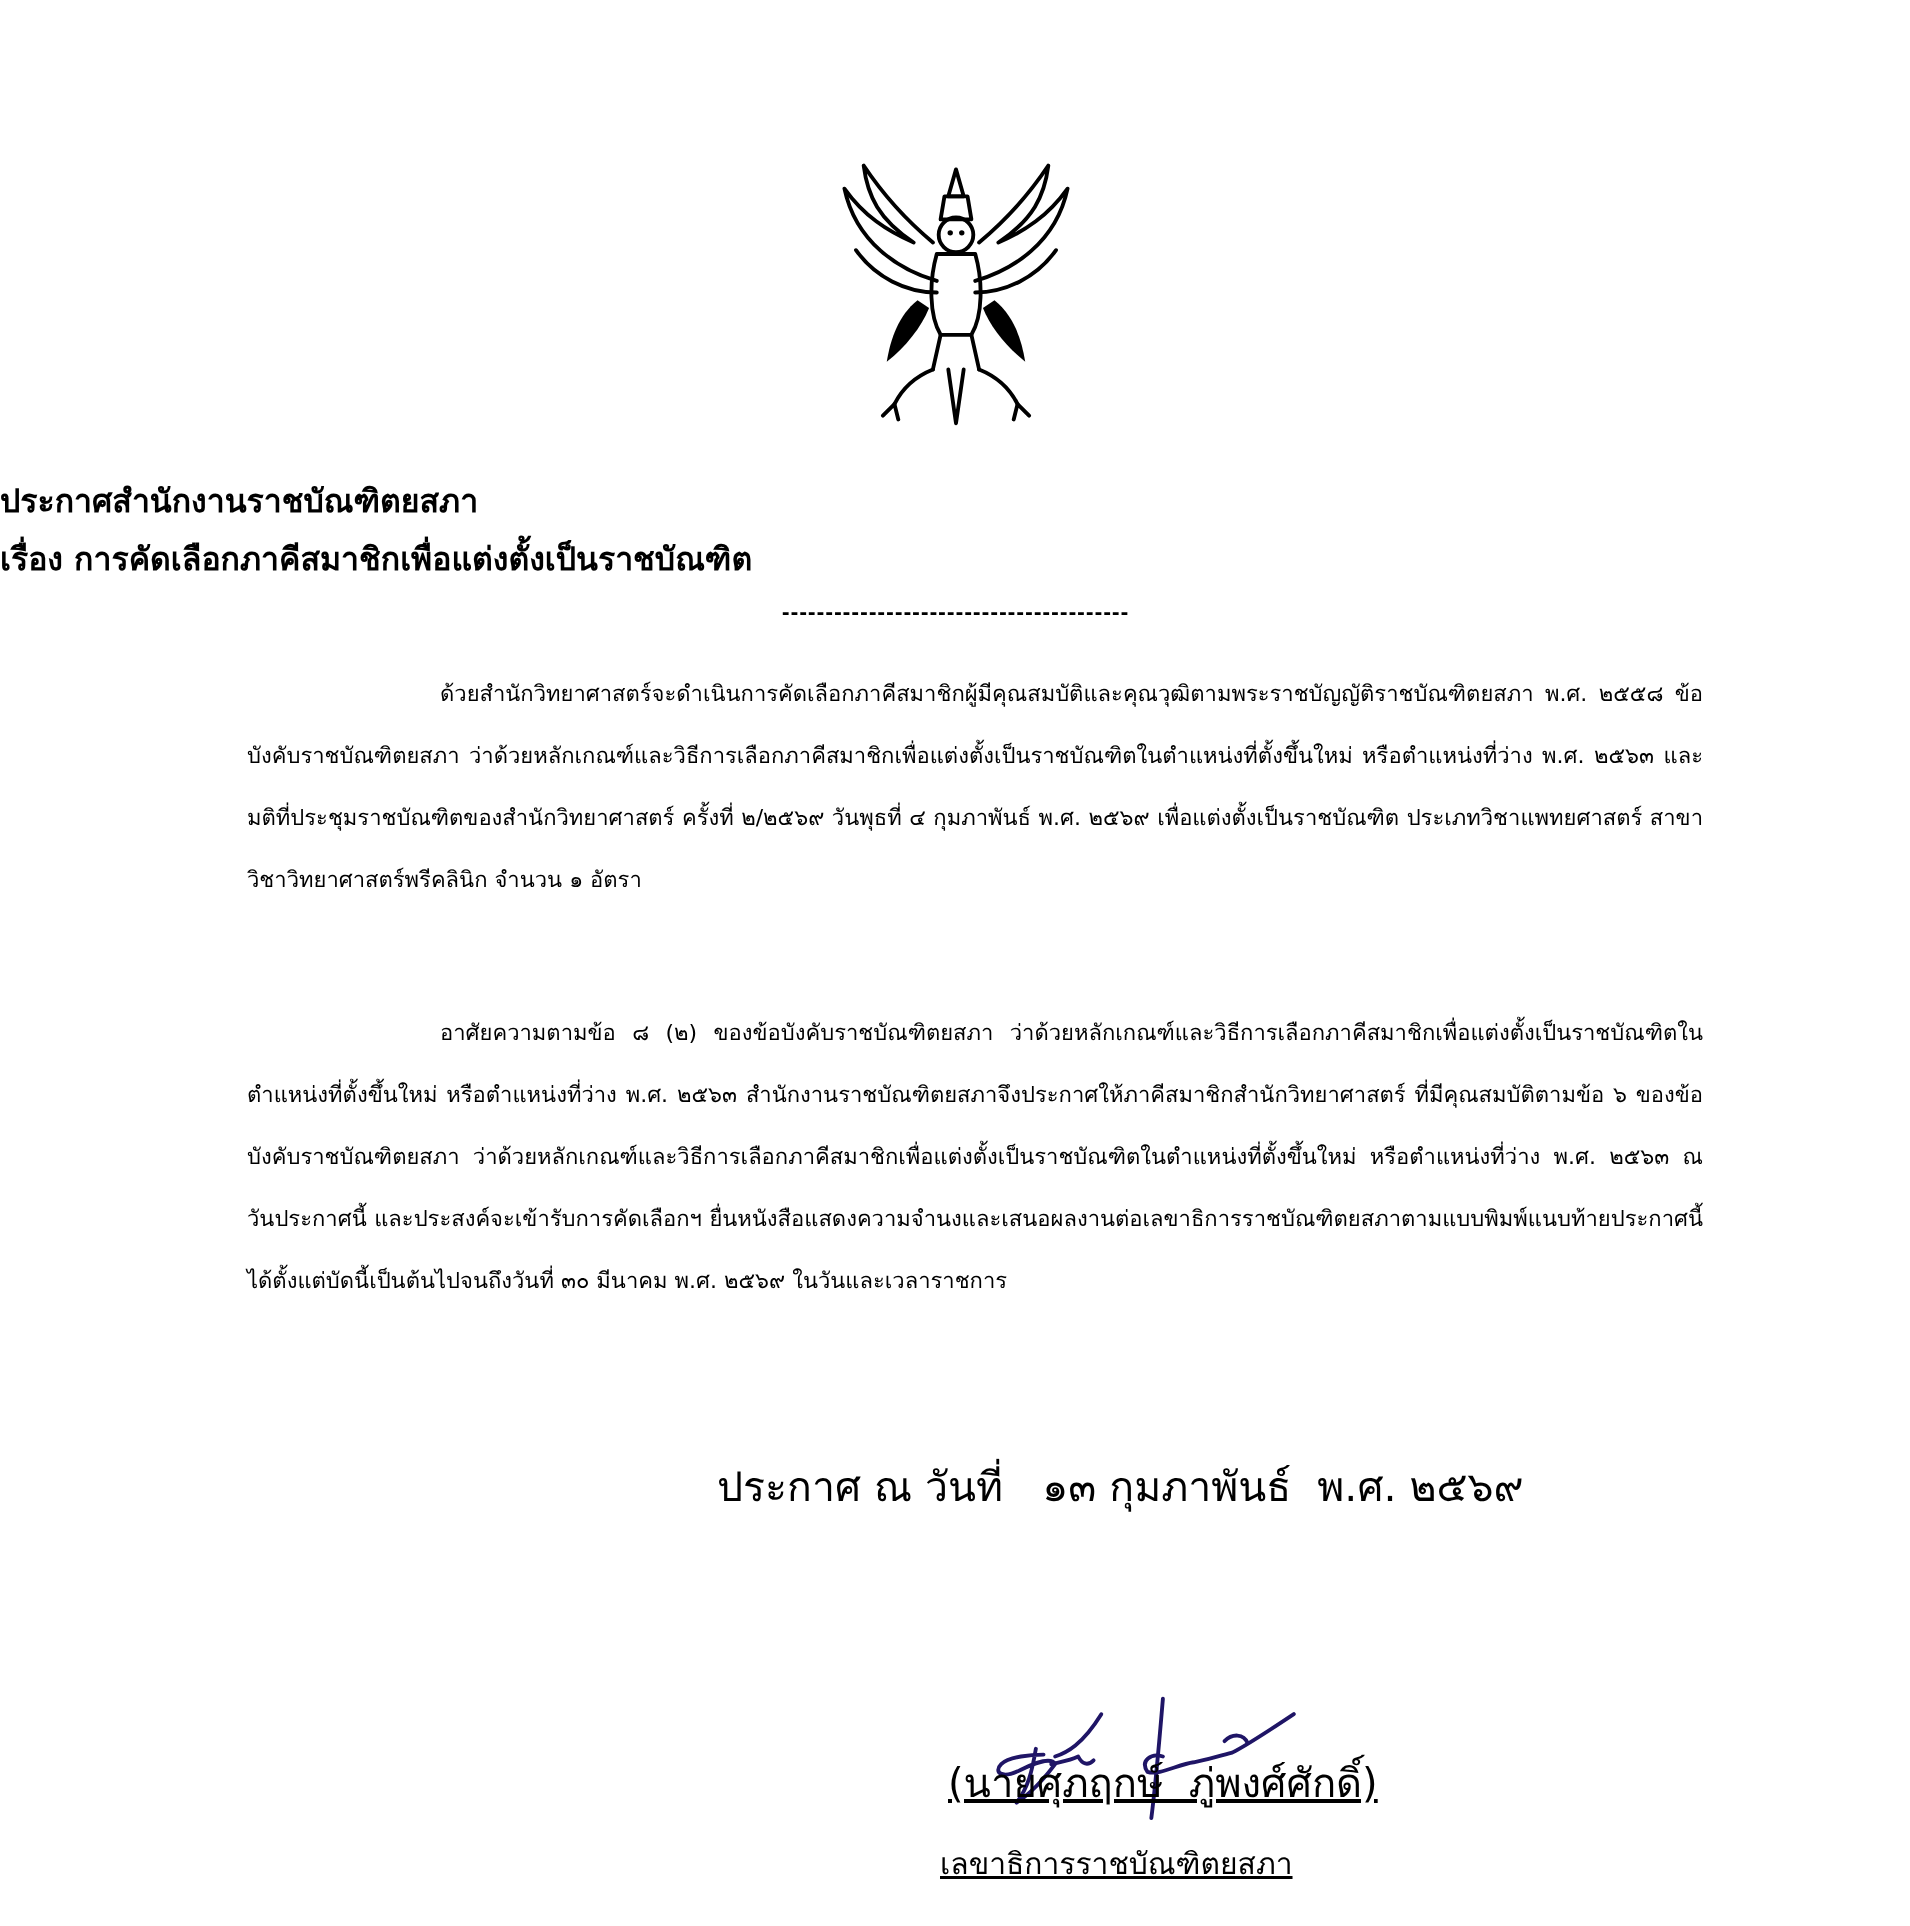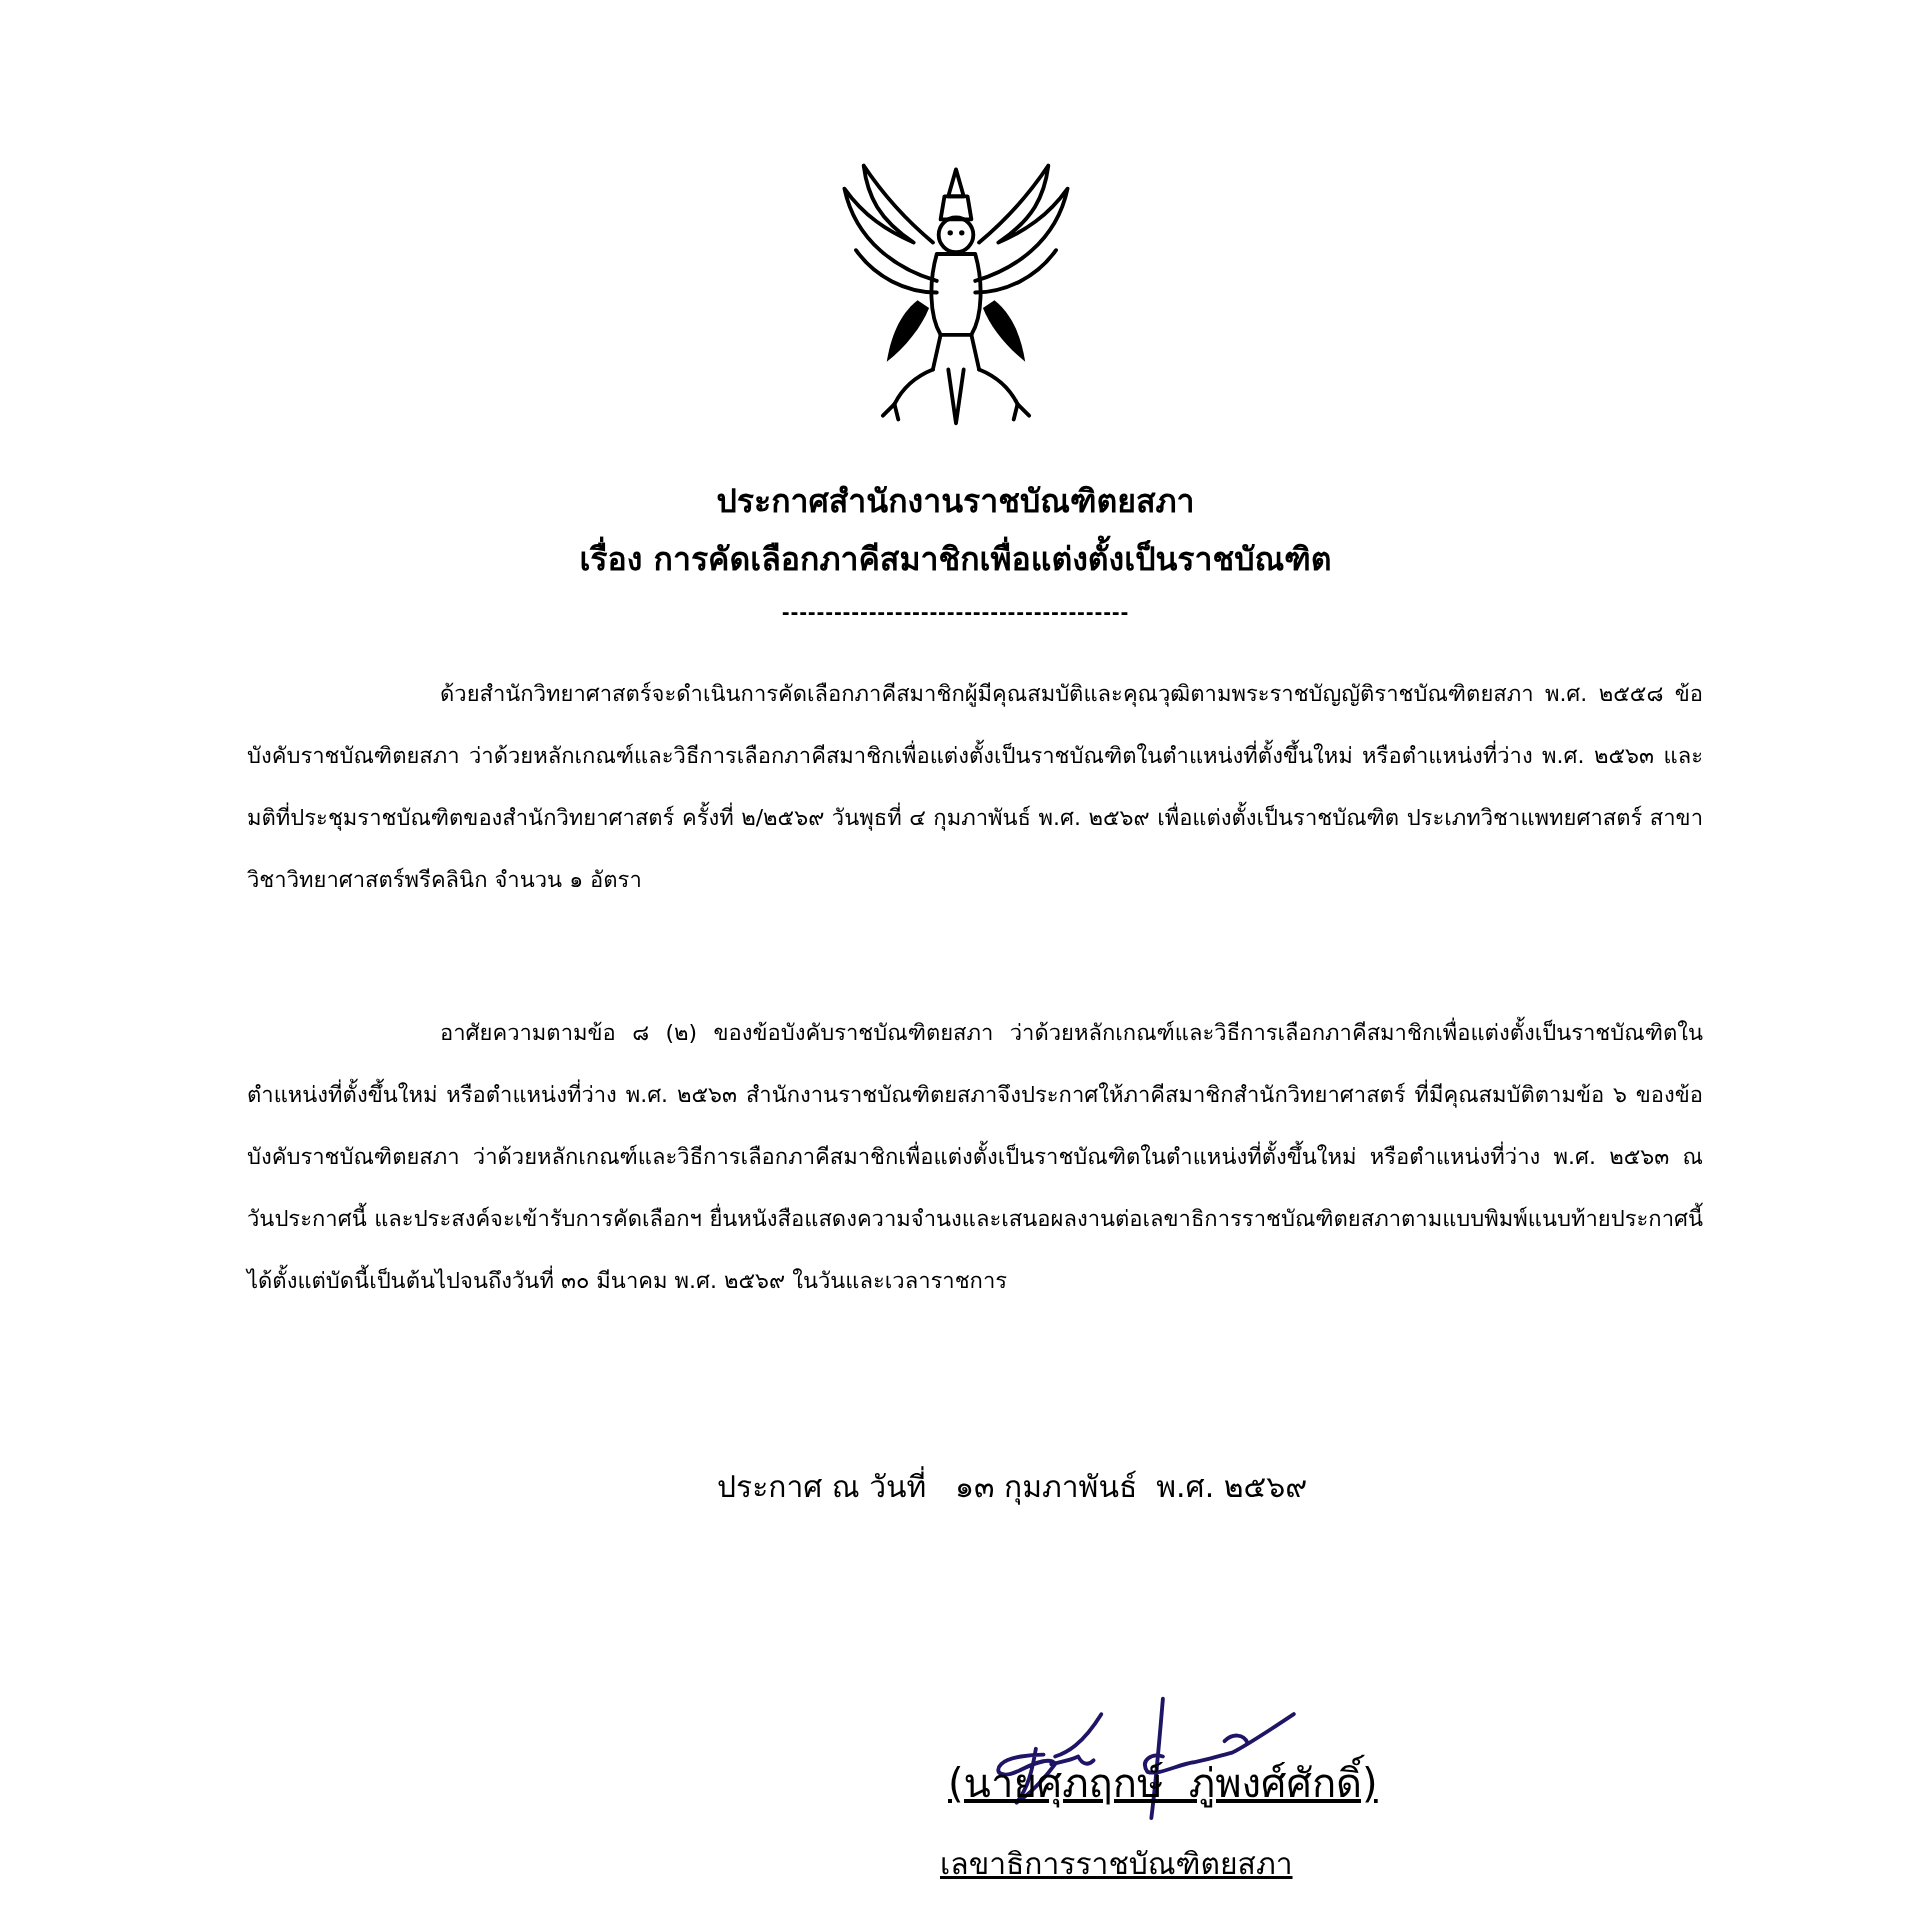--- a/index.html
+++ b/index.html
@@ -1,26 +1,26 @@
 <!DOCTYPE html>
 <html style="font-size:6.2px"><head>
 <meta charset="utf-8">
 <style>
   html,body{margin:0;padding:0;background:#fff;}
   body{width:1911px;height:2703px;position:relative;overflow:hidden;font-family:"DejaVu Sans","Liberation Sans",sans-serif;color:#000;}
   .emblem{position:absolute;left:821px;top:154px;width:270px;height:277px;}
-  .title{position:absolute;left:0;width:1911px;text-align:center;font-weight:bold;font-size:32px;line-height:46px;}
+  .title{position:absolute;left:0;width:1911px;text-align:left;font-weight:bold;font-size:32px;line-height:46px;}
   .t1{top:478px;}
   .t2{top:536px;}
   .dash{position:absolute;left:755px;top:601px;width:401px;text-align:center;font-weight:bold;font-size:19px;letter-spacing:0.8px;overflow:hidden;white-space:nowrap;}
   .para{position:absolute;left:247px;width:1456px;font-size:22px;line-height:62px;text-align:justify;text-align-last:left;}
   .para .indent{display:inline-block;width:193px;}
   .p1{top:663px;}
   .p2{top:1002px;}
-  .date{position:absolute;left:717px;top:1464px;font-size:30px;line-height:46px;white-space:pre;}
+  .date{position:absolute;left:717px;top:1464px;font-size:41px;line-height:46px;white-space:pre;}
   .sig{position:absolute;left:955px;top:1687px;width:385px;height:139px;}
   .signame{position:absolute;left:948px;top:1760px;font-size:40px;line-height:46px;white-space:pre;text-decoration:underline;}
   .sigpos{position:absolute;left:940px;top:1841px;font-size:30px;line-height:46px;text-decoration:underline;}
 </style>
 </head>
 <body>
 
 <svg class="emblem" viewBox="0 0 700 720">
   <g fill="none" stroke="#000" stroke-width="10" stroke-linejoin="round" stroke-linecap="round">
 

